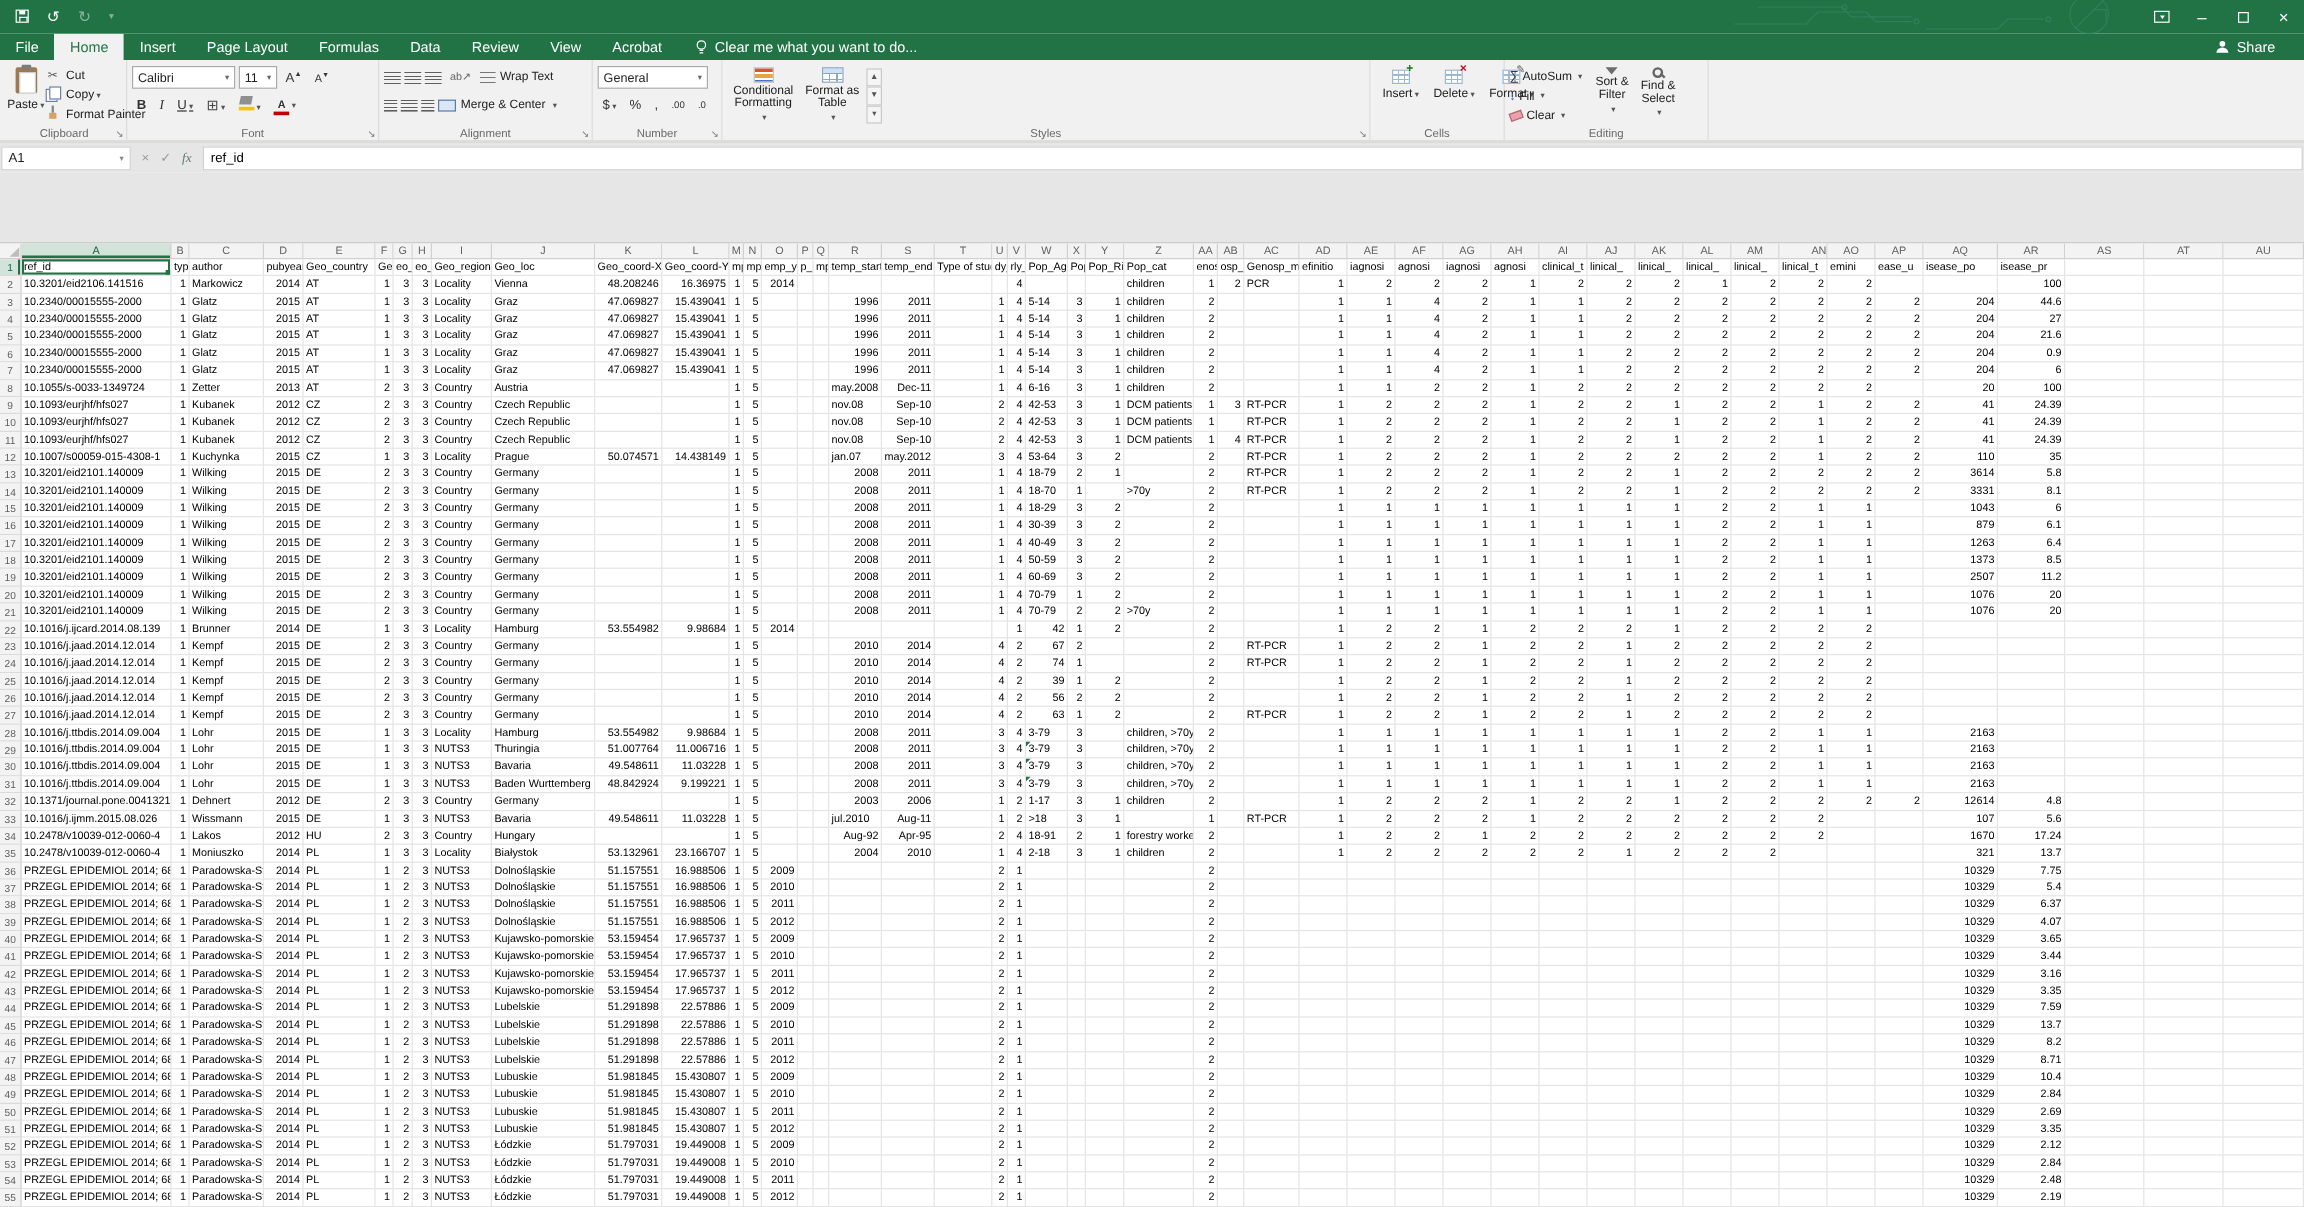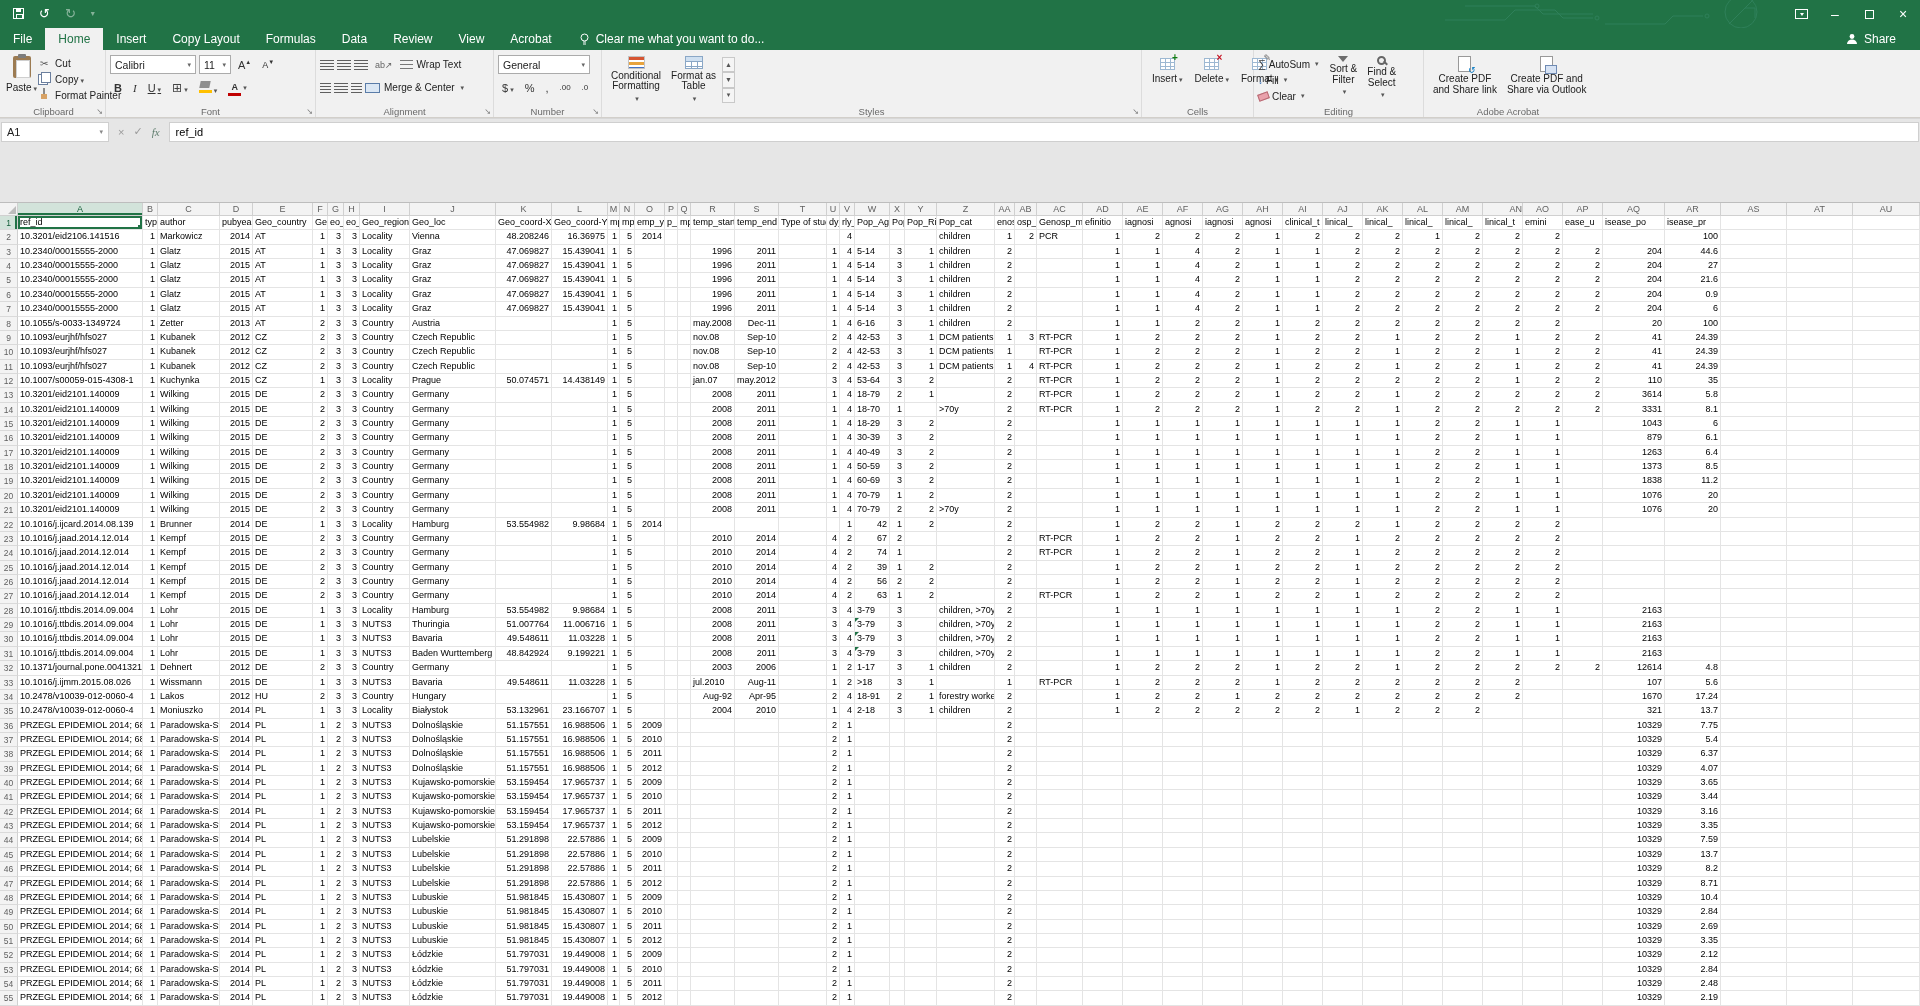--- a/index.html
+++ b/index.html
@@ -164,21 +164,21 @@
         <span class="ic-restore"></span>
       </span>
     <span>×</span>
   </div>
 </div>
 
 <div class="tabrow">
   <div class="tab">File</div>
   <div class="tab active">Home</div>
   <div class="tab">Insert</div>
-  <div class="tab">Copy Layout</div>
+  <div class="tab">Page Layout</div>
   <div class="tab">Formulas</div>
   <div class="tab">Data</div>
   <div class="tab">Review</div>
   <div class="tab">View</div>
   <div class="tab">Acrobat</div>
   <div class="tellme">
     <svg width="11" height="13" viewBox="0 0 11 13">
         <circle cx="5.5" cy="4.5" r="3.5" stroke="#fff" fill="none"></circle>
         <path d="M4 9 h3 M4 11 h3" stroke="#fff"></path>
       </svg>
@@ -344,31 +344,20 @@
       <span class="ic-funnel"></span>
       <span><span>Sort &amp;</span><br><span>Filter</span></span>
     </div>
     <div class="bigbtn dd">
       <span class="ic-find"></span>
       <span><span>Find &amp;</span><br><span>Select</span></span>
     </div>
     <div class="glabel">Editing</div>
   </div>
 
-  <div class="rgroup" style="width:168px;border-right:none;">
-    <div class="bigbtn">
-      <span class="ic-pdf link"></span>
-      <span><span>Create PDF</span><br><span>and Share link</span></span>
-    </div>
-    <div class="bigbtn">
-      <span class="ic-pdf mail"></span>
-      <span><span>Create PDF and</span><br><span>Share via Outlook</span></span>
-    </div>
-    <div class="glabel">Adobe Acrobat</div>
-  </div>
 
 </div>
 
 <div class="fbar">
   <div class="namebox">
       <span>A1</span>
       <span class="nbdd">▾</span>
     </div>
   <div class="fbicons">
     <span>×</span>
@@ -1367,21 +1356,21 @@
       <div class="cell num" style="width: 40px;">1</div>
       <div class="cell num" style="width: 40px;">1</div>
       <div class="cell num" style="width: 40px;">1</div>
       <div class="cell num" style="width: 40px;">1</div>
       <div class="cell num" style="width: 40px;">1</div>
       <div class="cell num" style="width: 40px;">2</div>
       <div class="cell num" style="width: 40px;">2</div>
       <div class="cell num" style="width: 40px;">1</div>
       <div class="cell num" style="width: 40px;">1</div>
       <div class="cell" style="width: 40px;"></div>
-      <div class="cell num" style="width: 62px;">1838</div>
+      <div class="cell num" style="width: 62px;">2507</div>
       <div class="cell num" style="width: 56px;">11.2</div>
       <div class="cell" style="width: 66px;"></div>
       <div class="cell" style="width: 66px;"></div>
       <div class="cell" style="width: 67px;"></div>
     </div>
     <div class="row">
       <div class="gut">20</div>
       <div class="cell" style="width: 125px;">10.3201/eid2101.140009</div>
       <div class="cell num" style="width: 15px;">1</div>
       <div class="cell" style="width: 62px;">Wilking</div>

